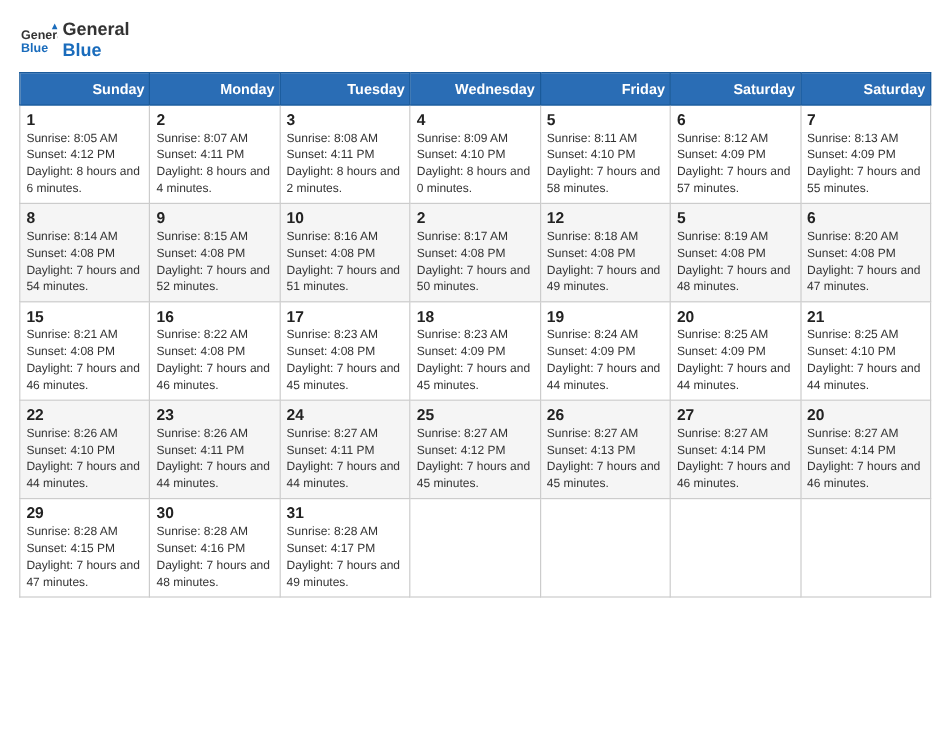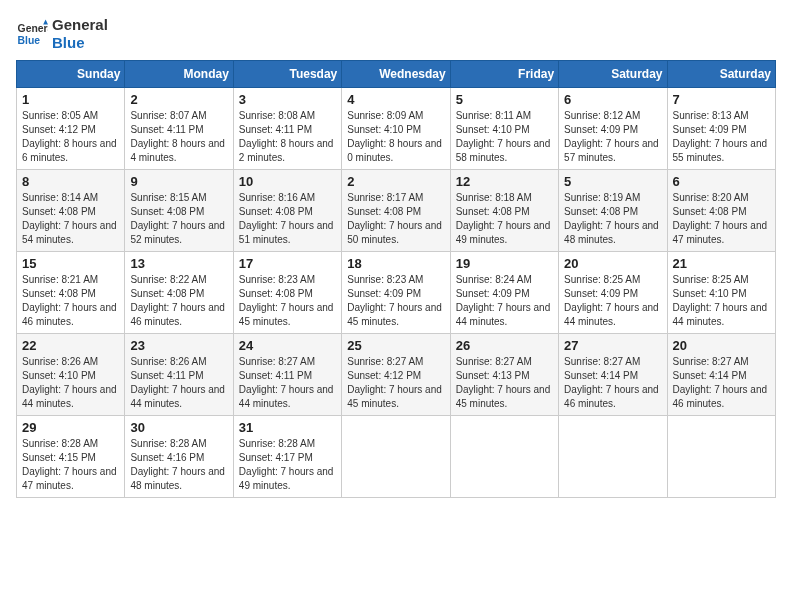--- a/index.html
+++ b/index.html
@@ -232,21 +232,21 @@
       <tr>
         <td>
         <span class="day-number">15</span>
         <div class="day-info">
           Sunrise: 8:21 AM<br>
           Sunset: 4:08 PM<br>
           Daylight: 7 hours and 46 minutes.
         </div>
       </td>
         <td>
-        <span class="day-number">13</span>
+        <span class="day-number">16</span>
         <div class="day-info">
           Sunrise: 8:22 AM<br>
           Sunset: 4:08 PM<br>
           Daylight: 7 hours and 46 minutes.
         </div>
       </td>
         <td>
         <span class="day-number">17</span>
         <div class="day-info">
           Sunrise: 8:23 AM<br>

